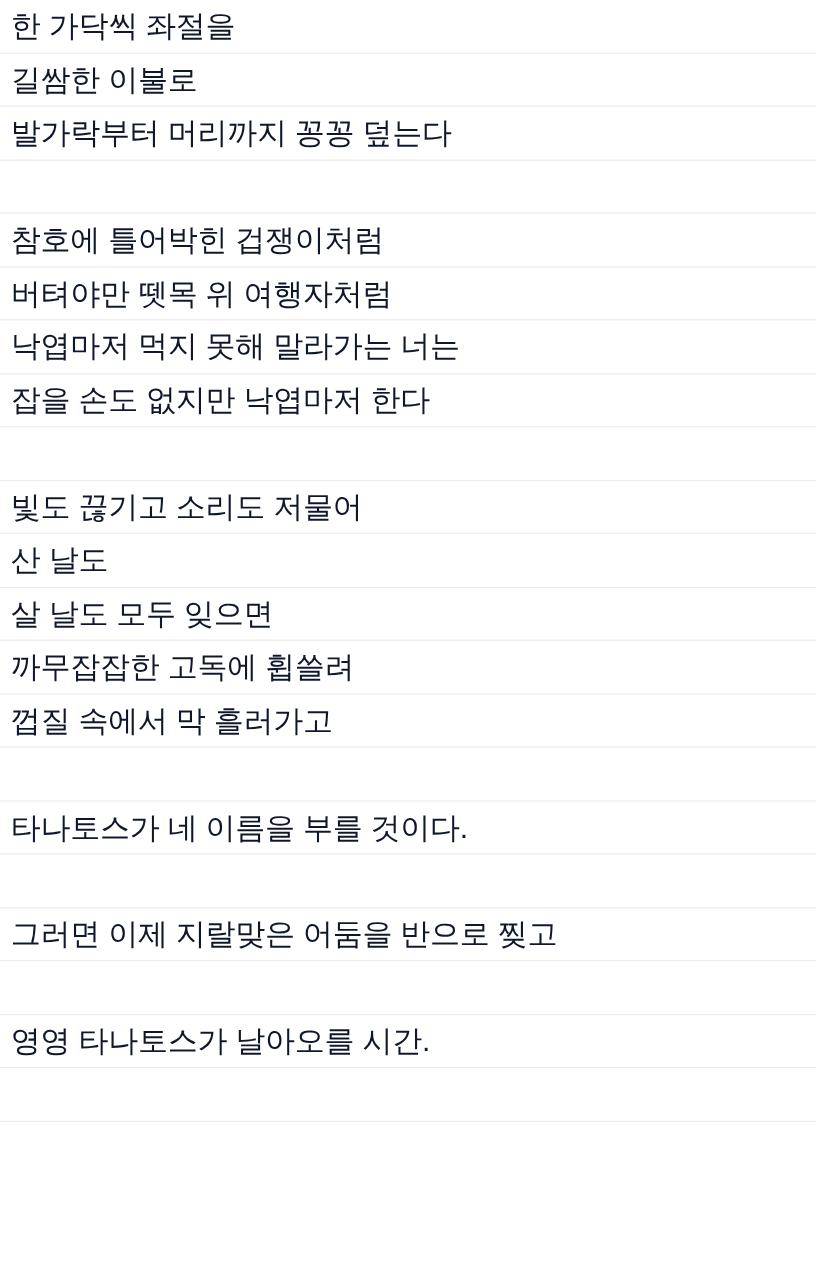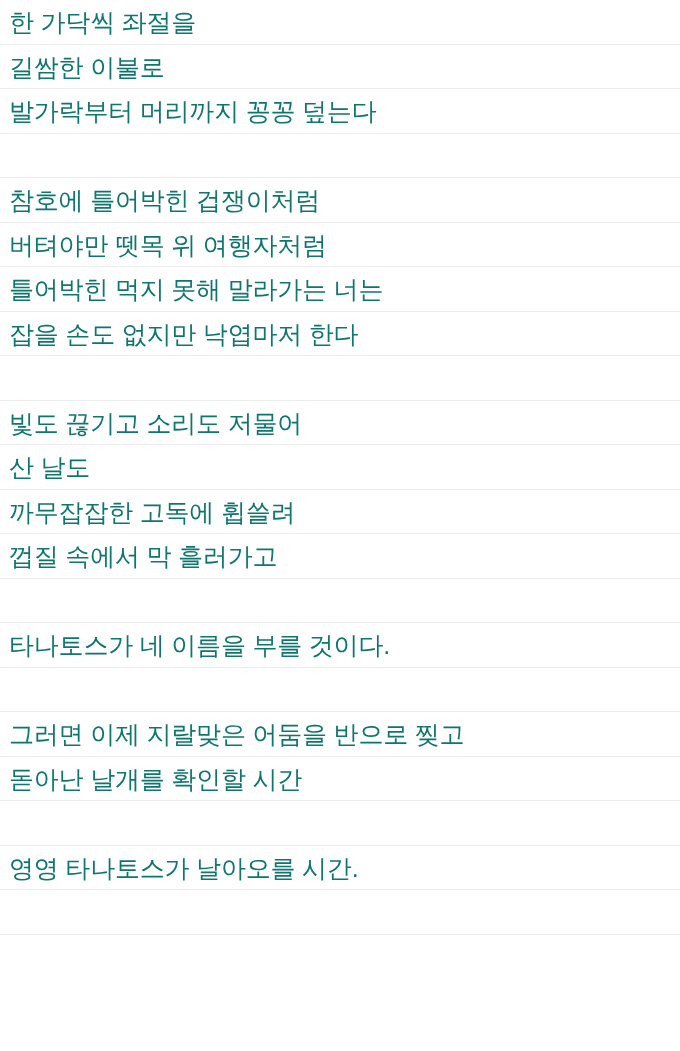--- a/index.html
+++ b/index.html
@@ -26,49 +26,49 @@
     left: 0;
     right: 0;
   }
   .line {
     height: 44.5px;
     line-height: 44.5px;
     border-bottom: 1px solid #ececec;
     padding-left: 9px;
     box-sizing: border-box;
     font-size: 25px;
-    color: #0f766e;
+    color: #0f172a;
     white-space: pre;
     letter-spacing: -0.2px;
     overflow: hidden;
   }
   .line.blank {
     color: transparent;
   }
 </style>
 </head>
 <body>
 
 <div class="page">
   <div class="poem">
     <div class="line">한 가닥씩 좌절을</div>
     <div class="line">길쌈한 이불로</div>
     <div class="line">발가락부터 머리까지 꽁꽁 덮는다</div>
     <div class="line blank">&nbsp;</div>
     <div class="line">참호에 틀어박힌 겁쟁이처럼</div>
     <div class="line">버텨야만 뗏목 위 여행자처럼</div>
-    <div class="line">틀어박힌 먹지 못해 말라가는 너는</div>
+    <div class="line">낙엽마저 먹지 못해 말라가는 너는</div>
     <div class="line">잡을 손도 없지만 낙엽마저 한다</div>
     <div class="line blank">&nbsp;</div>
     <div class="line">빛도 끊기고 소리도 저물어</div>
     <div class="line">산 날도</div>
+    <div class="line">살 날도 모두 잊으면</div>
     <div class="line">까무잡잡한 고독에 휩쓸려</div>
     <div class="line">껍질 속에서 막 흘러가고</div>
     <div class="line blank">&nbsp;</div>
     <div class="line">타나토스가 네 이름을 부를 것이다.</div>
     <div class="line blank">&nbsp;</div>
     <div class="line">그러면 이제 지랄맞은 어둠을 반으로 찢고</div>
-    <div class="line">돋아난 날개를 확인할 시간</div>
     <div class="line blank">&nbsp;</div>
     <div class="line">영영 타나토스가 날아오를 시간.</div>
     <div class="line blank">&nbsp;</div>
   </div>
 </div>
 
 </body></html>

